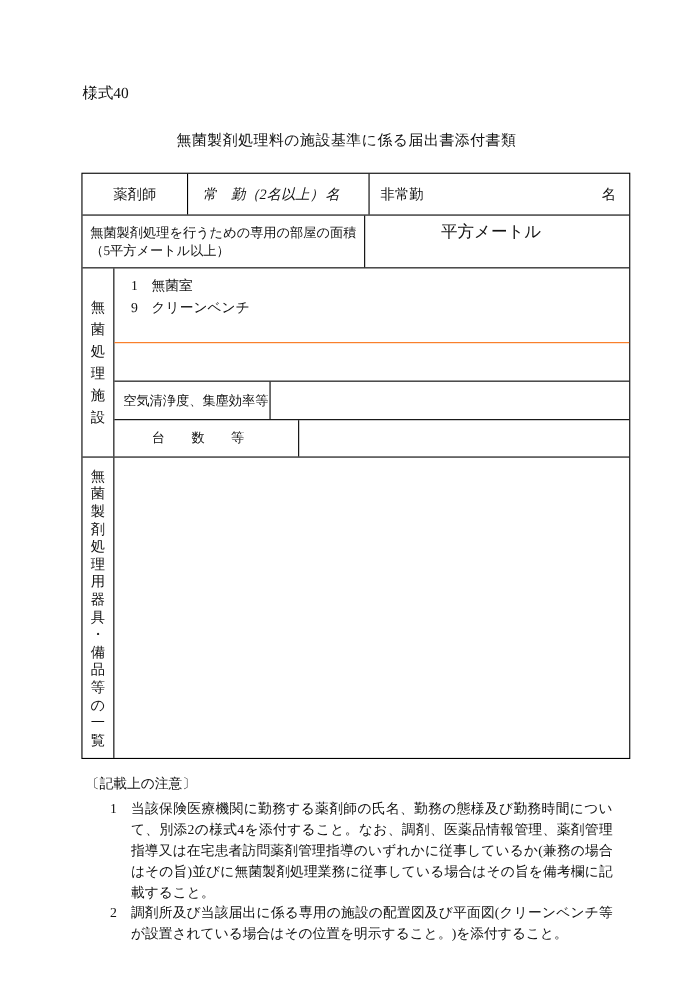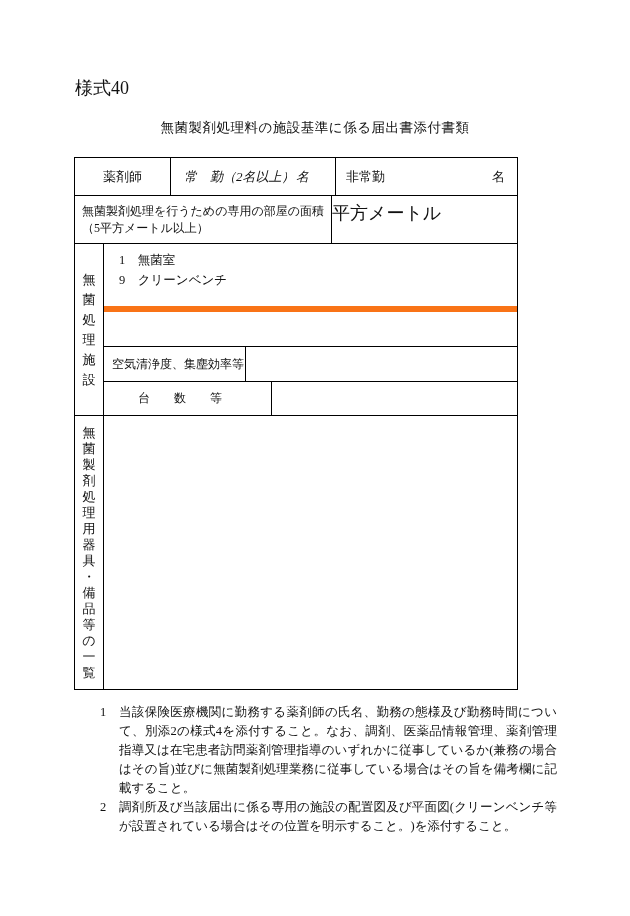--- a/index.html
+++ b/index.html
@@ -1,44 +1,44 @@
 <!DOCTYPE html>
 <html><head>
 <meta charset="utf-8">
 <style>
   * { margin:0; padding:0; box-sizing:border-box; }
   html,body { width:630px; height:916px; }
   body { background:#ffffff; font-family:"Liberation Serif","DejaVu Serif",serif; color:#111; position:relative; overflow:hidden; }
 
-  .form-number { position:absolute; left:75px; top:76px; font-size:18px; }
+  .form-number { position:absolute; left:75px; top:76px; font-size:14px; }
   .doc-title { position:absolute; left:0; width:630px; top:119px; text-align:center; font-size:13.5px; letter-spacing:0.5px; }
 
-  .form-table { position:absolute; left:74px; top:157px; width:444px; height:533px; border:1.6px solid #000; display:flex; flex-direction:column; background:#fff; }
+  .form-table { position:absolute; left:74px; top:157px; width:499px; height:533px; border:1.6px solid #000; display:flex; flex-direction:column; background:#fff; }
   .trow { display:flex; border-bottom:1px solid #000; }
   .cell { border-right:1px solid #000; display:flex; align-items:center; }
   .cell.no-r { border-right:none; }
 
   .row-pharm { height:38px; font-size:13px; }
   .c-pharm { width:96px; justify-content:center; }
   .c-full { width:165px; justify-content:space-between; padding:0 26px 0 13px; white-space:nowrap;font-style:italic; }
   .c-part { flex:1; justify-content:space-between; padding:0 12px 0 10px; white-space:nowrap; }
 
   .row-room { height:48px; font-size:12px; }
   .c-room-label { width:257px; flex-direction:column; align-items:flex-start; justify-content:center; padding-left:7px; line-height:17px; }
   .c-room-label div { white-space:nowrap; }
-  .c-room-value { flex:1; align-items:flex-start; justify-content:flex-start; padding:5px 11px 0 0; font-size:18px; }
+  .c-room-value { flex:1; align-items:flex-start; justify-content:center; padding:5px 11px 0 0; font-size:15px; }
 
   .row-facility { height:172px; }
   .side-col { width:29px; border-right:1px solid #000; display:flex; flex-direction:column; align-items:center; justify-content:center; font-size:13px; }
   .side-col span { line-height:13px; display:block; }
   .facility-side span { margin:3.5px 0; }
   .inventory-side span { margin:1.5px 0; }
 
   .facility-main { flex:1; display:flex; flex-direction:column; }
-  .equip-block { height:68px; border-bottom:6px solid #f97316; padding:6px 0 0 15px; font-size:12.5px; line-height:20px; }
+  .equip-block { height:68px; border-bottom:1px solid #f97316; padding:6px 0 0 15px; font-size:12.5px; line-height:20px; }
   .equip-line { display:flex; white-space:nowrap; }
   .circle-note { margin-left:24px; }
 
   .spec-row { display:flex; border-bottom:1px solid #000; height:35px; font-size:12px; }
   .spec-row.last { height:33px; border-bottom:none;margin-left:26px; }
   .spec-label { width:142px; border-right:1px solid #000; display:flex; align-items:center; padding-left:8px; white-space:nowrap; }
   .spec-value { flex:1; }
 
   .row-inventory { flex:1; border-bottom:none; }
   .inventory-main { flex:1; }
@@ -132,20 +132,21 @@
           <span>の</span>
           <span>一</span>
           <span>覧</span>
         </div>
       <div class="inventory-main"></div>
     </div>
 
   </div>
 
   <div class="notes">
+    <div class="notes-heading">〔記載上の注意〕</div>
     <div class="note-item">
       <span class="note-num">1</span>
       <div class="note-text">当該保険医療機関に勤務する薬剤師の氏名、勤務の態様及び勤務時間について、別添2の様式4を添付すること。なお、調剤、医薬品情報管理、薬剤管理指導又は在宅患者訪問薬剤管理指導のいずれかに従事しているか(兼務の場合はその旨)並びに無菌製剤処理業務に従事している場合はその旨を備考欄に記載すること。</div>
     </div>
     <div class="note-item">
       <span class="note-num">2</span>
       <div class="note-text">調剤所及び当該届出に係る専用の施設の配置図及び平面図(クリーンベンチ等が設置されている場合はその位置を明示すること。)を添付すること。</div>
     </div>
   </div>
 

